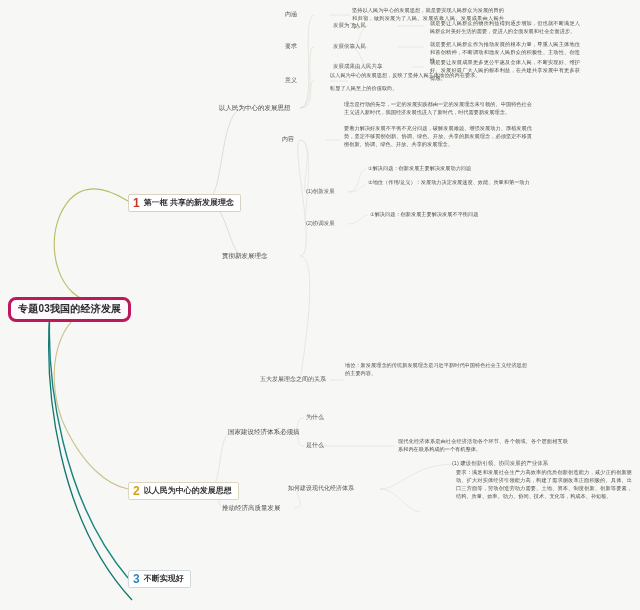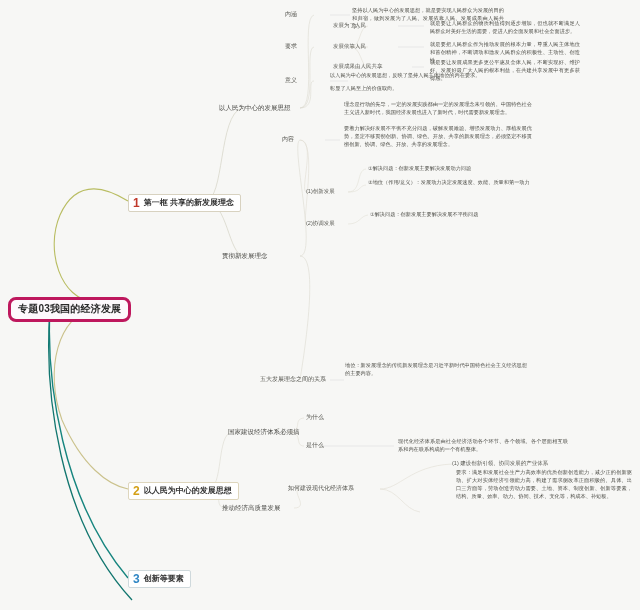--- a/index.html
+++ b/index.html
@@ -175,16 +175,16 @@
 
   <div class="node l2" style="left:222px;top:504px;">推动经济高质量发展</div>
 
   <div class="node l3" style="left:288px;top:485px;">如何建设现代化经济体系</div>
 
   <div class="node l4" style="left:452px;top:460px;">(1) 建设创新引领、协同发展的产业体系</div>
   <div class="para" style="left:456px;top:468px;width:176px;">要求：满足和发展社会生产力高效率的优质创新创造能力，减少正的创新驱动、扩大对实体经济引领能力高，构建了需求侧改革正面积极的、具体、出口三方面等，劳动创造劳动力需要、土地、资本、制度创新、创新等要素，结构、质量、效率、动力、协同、技术、文化等，构成本、补短板。</div>
 
   <div class="node l1 b3" style="left:128px;top:570px;">
     <span class="num">3</span>
-    <span>创新等要素</span>
+    <span>不断实现好</span>
   </div>
 
 </div>
 
 </body></html>

